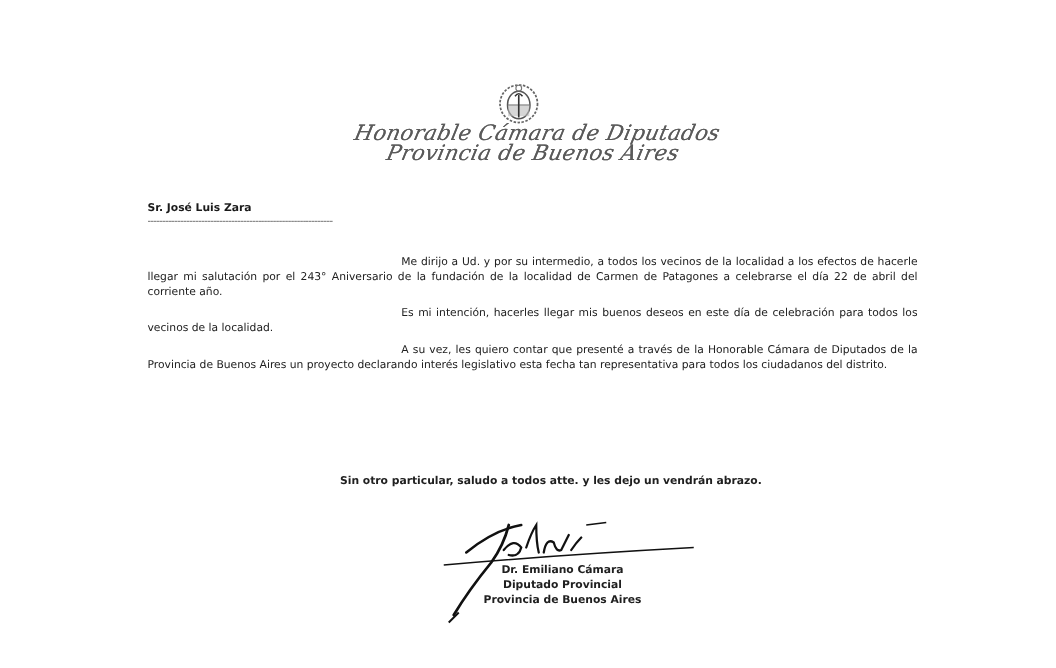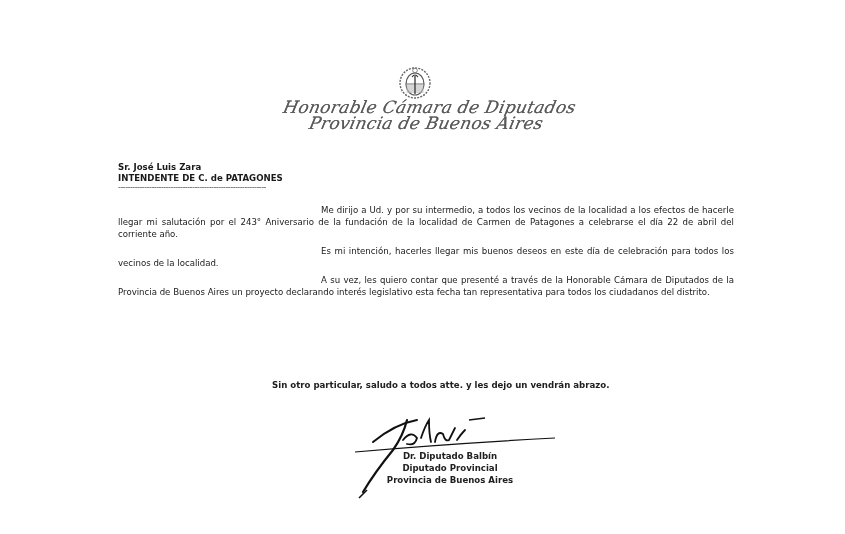--- a/index.html
+++ b/index.html
@@ -29,21 +29,20 @@
   <circle cx="18" cy="4.5" r="2.3" fill="none" stroke="#777" stroke-width="0.9"></circle>
 </svg>
 
 <div class="letterhead">
   <div>Honorable Cámara de Diputados</div>
   <div>Provincia de Buenos Aires</div>
 </div>
 
 <div class="addr">
   <div>Sr. José Luis Zara</div>
-  <div>INTENDENTE DE C. de PATAGONES</div>
   <div class="rule">--------------------------------------------------------------</div>
 </div>
 
 <div class="body">
   <p><span class="indent"></span><span>Me dirijo a Ud. y por su intermedio, a todos los vecinos de la localidad a los efectos de hacerle llegar mi salutación por el 243° Aniversario de la fundación de la localidad de Carmen de Patagones a celebrarse el día 22 de abril del corriente año.</span></p>
   <p><span class="indent"></span><span>Es mi intención, hacerles llegar mis buenos deseos en este día de celebración para todos los vecinos de la localidad.</span></p>
   <p><span class="indent"></span><span>A su vez, les quiero contar que presenté a través de la Honorable Cámara de Diputados de la Provincia de Buenos Aires un proyecto declarando interés legislativo esta fecha tan representativa para todos los ciudadanos del distrito.</span></p>
 </div>
 
 <div class="closing">Sin otro particular, saludo a todos atte. y les dejo un vendrán abrazo.</div>
@@ -51,16 +50,16 @@
 <svg class="signature" viewBox="0 0 220 90">
   <path d="M18 80 Q30 60 48 38 Q58 24 62 8" fill="none" stroke="#111" stroke-width="2.2" stroke-linecap="round"></path>
   <path d="M28 30 Q50 12 72 8" fill="none" stroke="#111" stroke-width="2" stroke-linecap="round"></path>
   <path d="M58 28 Q66 18 72 26 Q70 34 62 32 M76 26 Q80 14 84 8 Q84 22 86 30 M90 30 Q92 18 98 22 Q100 30 104 28 Q108 20 110 16 M112 28 Q116 22 120 18" fill="none" stroke="#111" stroke-width="1.8" stroke-linecap="round"></path>
   <path d="M124 8 L140 6" stroke="#111" stroke-width="1.4"></path>
   <path d="M10 40 Q100 32 210 26" fill="none" stroke="#111" stroke-width="1.2"></path>
   <path d="M22 78 L14 86" stroke="#111" stroke-width="1.6"></path>
 </svg>
 
 <div class="sigblock">
-  <div>Dr. Diputado Balbín</div>
+  <div>Dr. Emiliano Cámara</div>
   <div>Diputado Provincial</div>
   <div>Provincia de Buenos Aires</div>
 </div>
 
 </body></html>

